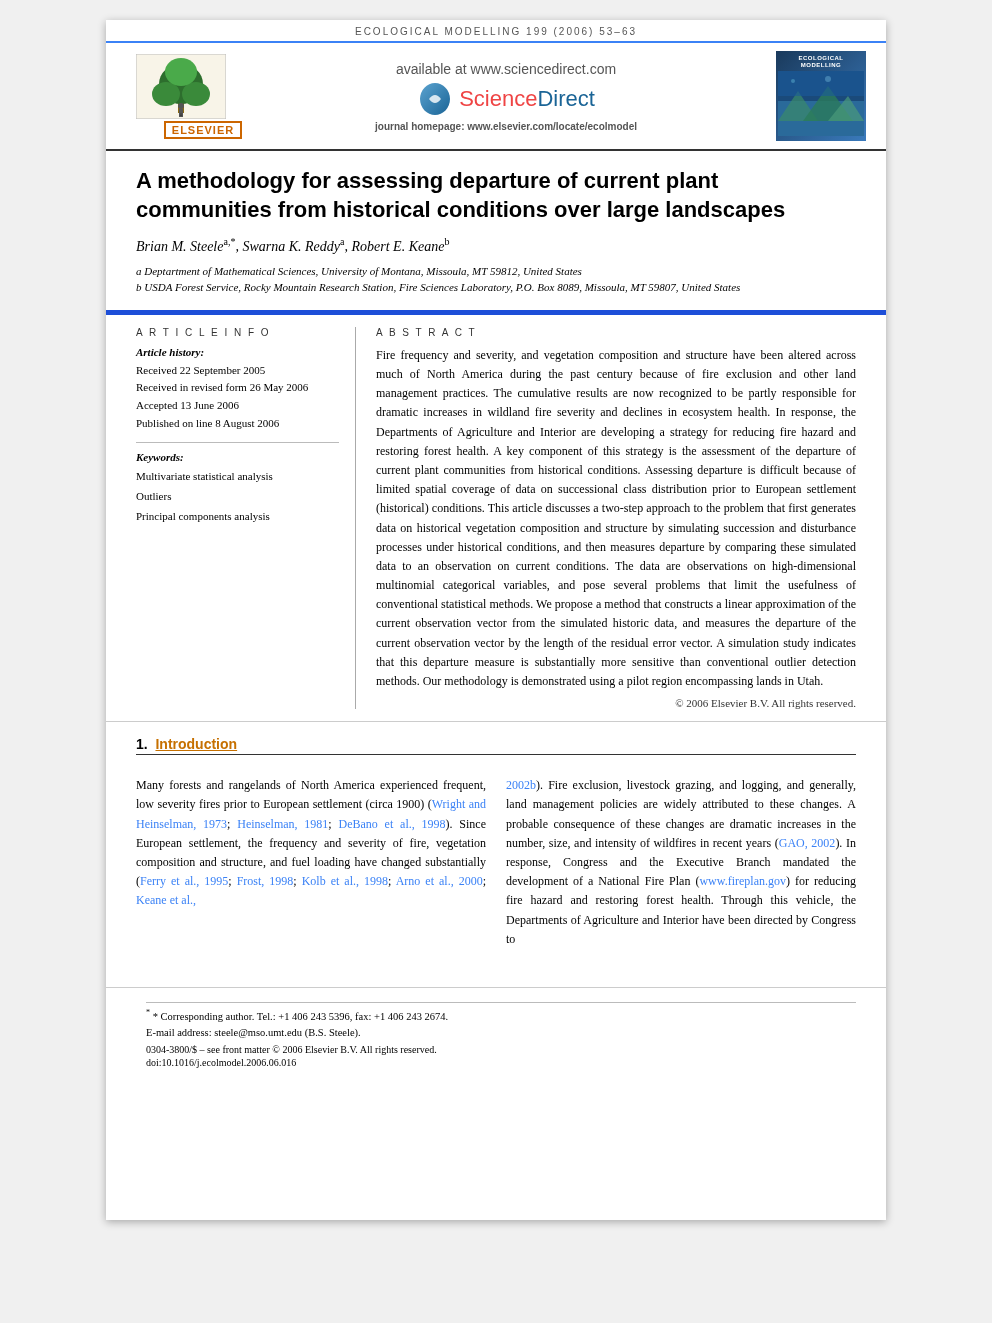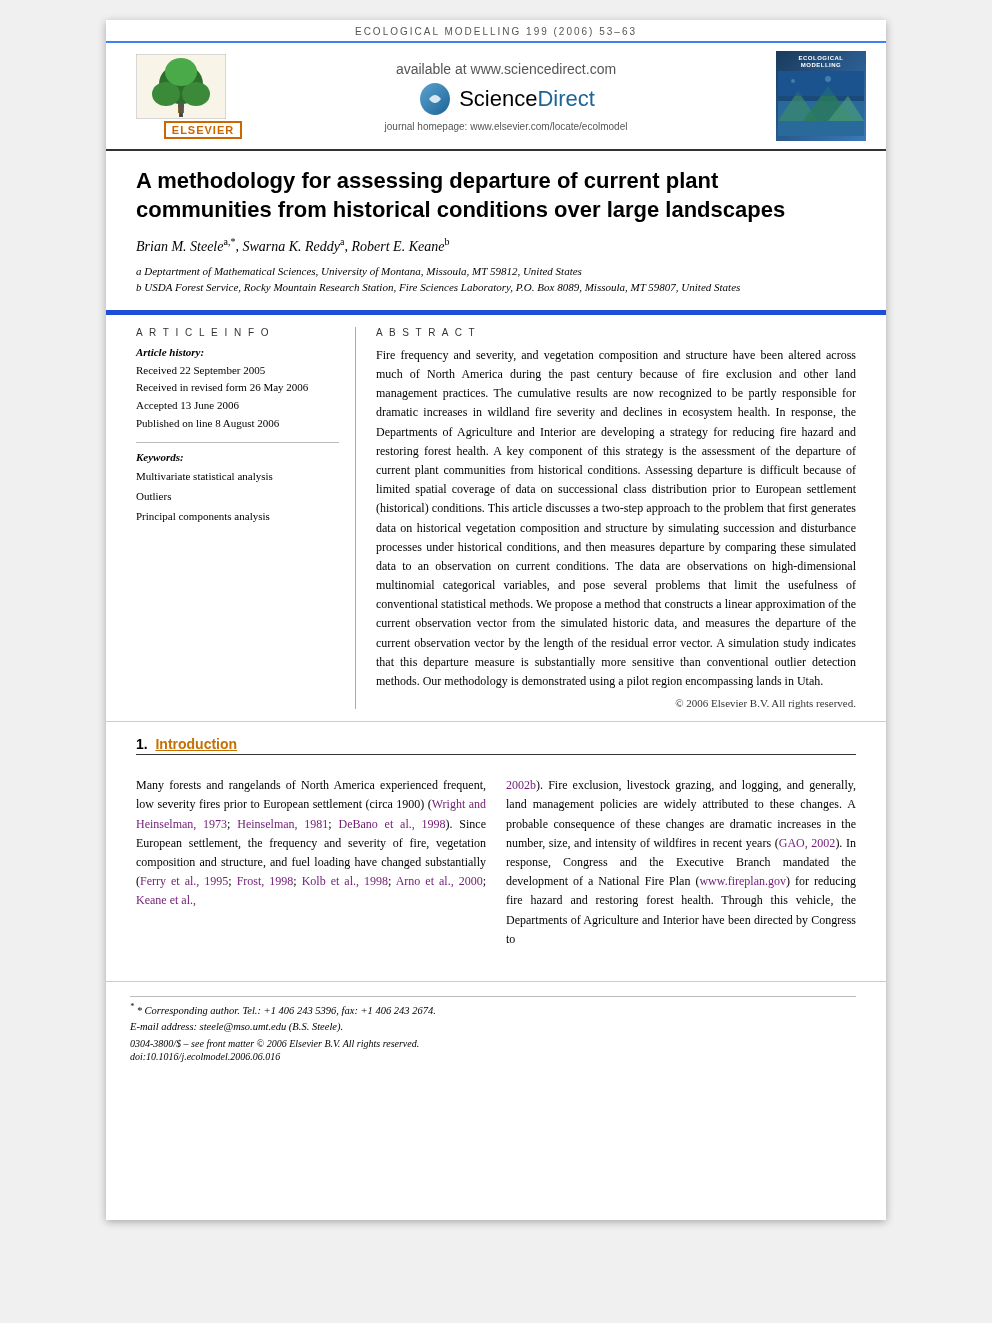--- a/index.html
+++ b/index.html
@@ -78,26 +78,27 @@
     .sd-icon {
       width: 36px;
       height: 36px;
     }
     .sd-text {
       font-size: 22px;
       font-family: Arial, sans-serif;
       color: #1a6496;
     }
     .sd-text span {
-      color: #000000;
+      color: #ef4444;
     }
     .homepage-text {
       font-size: 10px;
       color: #555;
       font-family: Arial, sans-serif;
+      font-weight: bold;
     }
     .journal-cover {
       width: 90px;
       height: 90px;
       background: linear-gradient(135deg, #1a3a5c 0%, #2a5a8c 50%, #3a7abc 100%);
       display: flex;
       flex-direction: column;
       align-items: center;
       justify-content: flex-start;
       padding: 4px;
@@ -225,29 +226,28 @@
     .section-title-text {
       color: #c67000;
       text-decoration: underline;
     }
     .intro-text {
       font-size: 12px;
       line-height: 1.6;
       text-align: justify;
     }
     .link-text {
-      color: #701a75;
+      color: #3b82f6;
       text-decoration: none;
     }
     
     .page-footer {
-      padding: 10px 30px 8px 24px;
+      padding: 10px 30px 8px 40px;
       border-top: 1px solid #ccc;
-      margin-top: 18px;
-      font-style: italic;
+      margin-top: 24px;
     }
     .footnote-line {
       font-size: 10.5px;
       line-height: 1.6;
     }
     .footnote-line sup {
       font-size: 8px;
     }
     .doi-line {
       font-size: 10px;

